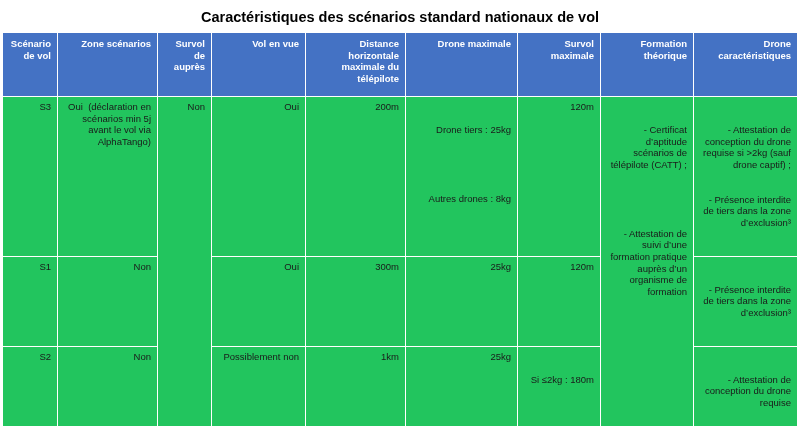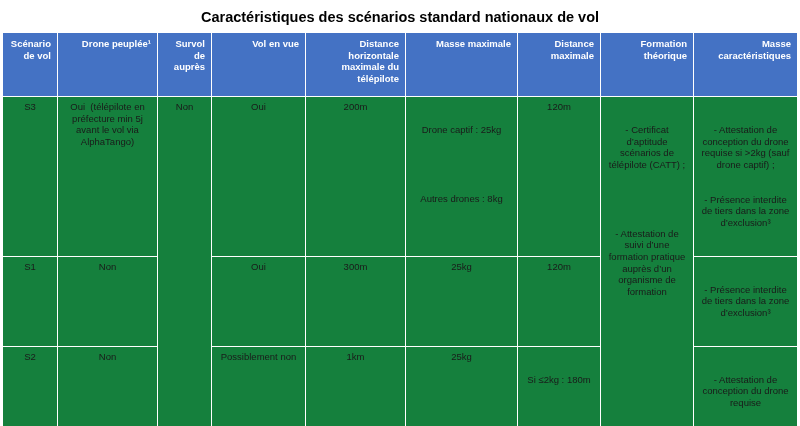--- a/index.html
+++ b/index.html
@@ -11,23 +11,23 @@
   .title{
     text-align:center;font-weight:bold;font-size:14.5px;color:#000;
     padding-top:8px;height:18px;line-height:18px;
   }
   table.scn{
     border-collapse:collapse;table-layout:fixed;
     width:795px;margin:6px 0 0 2px;
   }
   table.scn th, table.scn td{
     border:1.5px solid #ffffff;
-    background:#15803d;
+    background:#22c55e;
     font-size:9.5px;line-height:1.22;
-    vertical-align:top;text-align:center;
+    vertical-align:top;text-align:right;
     padding:4px 6px;
     overflow:hidden;
     white-space:pre-wrap;
     word-wrap:break-word;
   }
   table.scn th{
     background:#4472c4;color:#ffffff;font-weight:bold;
     text-align:right;padding-top:5px;white-space:normal;
   }
   tr.hrow{height:64px;}
@@ -57,38 +57,38 @@
     <col style="width:94px">
       <col style="width:100px">
       <col style="width:112px">
     <col style="width:83px">
       <col style="width:93px">
       <col style="width:104px">
   </colgroup>
   <tbody>
       <tr class="hrow">
     <th>Scénario de vol</th>
-    <th>Drone peuplée¹</th>
+    <th>Zone scénarios</th>
     <th>Survol de auprès</th>
     <th>Vol en vue</th>
     <th>Distance horizontale maximale du télépilote</th>
-    <th>Masse maximale</th>
-    <th>Distance maximale</th>
+    <th>Drone maximale</th>
+    <th>Survol maximale</th>
     <th>Formation théorique</th>
-    <th>Masse caractéristiques</th>
+    <th>Drone caractéristiques</th>
   </tr>
 
   <tr class="r-s3">
     <td>S3</td>
-    <td><span>Oui  (télépilote en préfecture min 5j avant le vol via </span><span class="squiggle">AlphaTango</span><span>)</span></td>
+    <td><span>Oui  (déclaration en scénarios min 5j avant le vol via </span><span class="squiggle">AlphaTango</span><span>)</span></td>
     <td rowspan="3" class="merge-survol">Non</td>
     <td>Oui</td>
     <td>200m</td>
     <td>
-      <div>Drone captif : 25kg</div>
+      <div>Drone tiers : 25kg</div>
       <div class="spacer"></div>
       <div>Autres drones : 8kg</div>
     </td>
     <td>120m</td>
     <td rowspan="3" class="merge-formation">
       <div>- Certificat d’aptitude scénarios de télépilote (CATT) ;</div>
       <div class="spacer"></div>
       <div>- Attestation de suivi d’une formation pratique auprès d’un organisme de formation</div>
     </td>
     <td>

